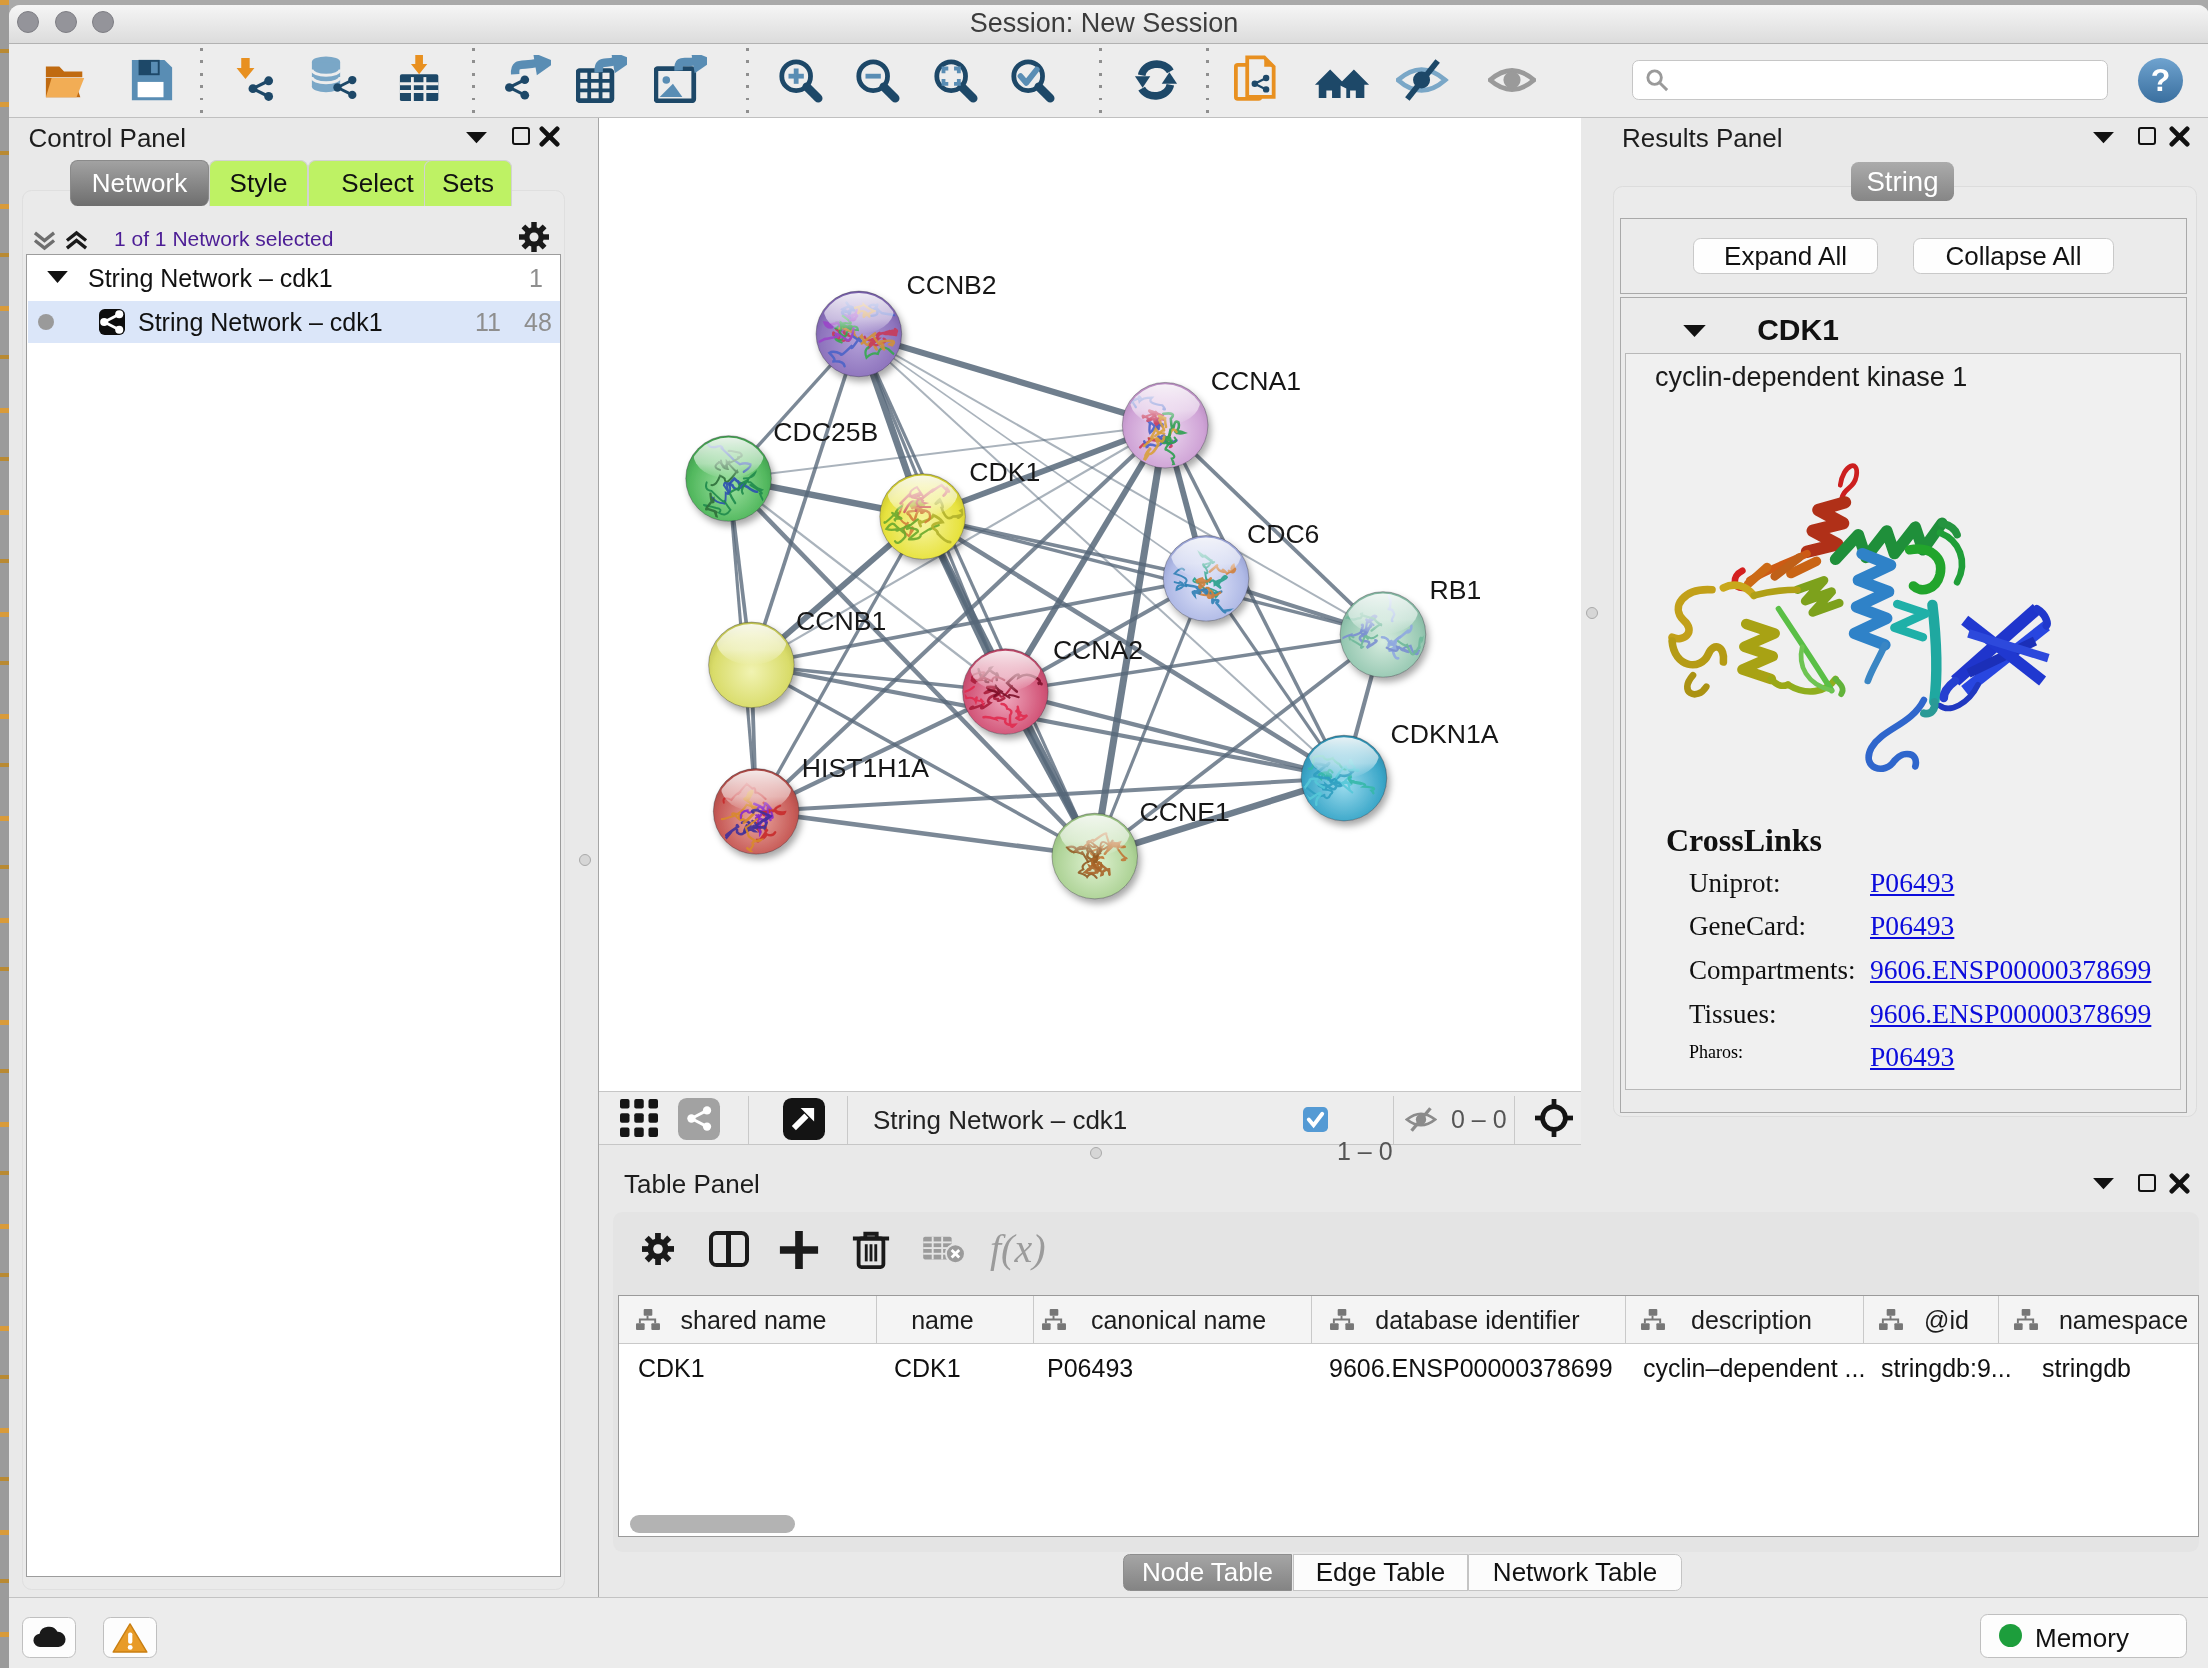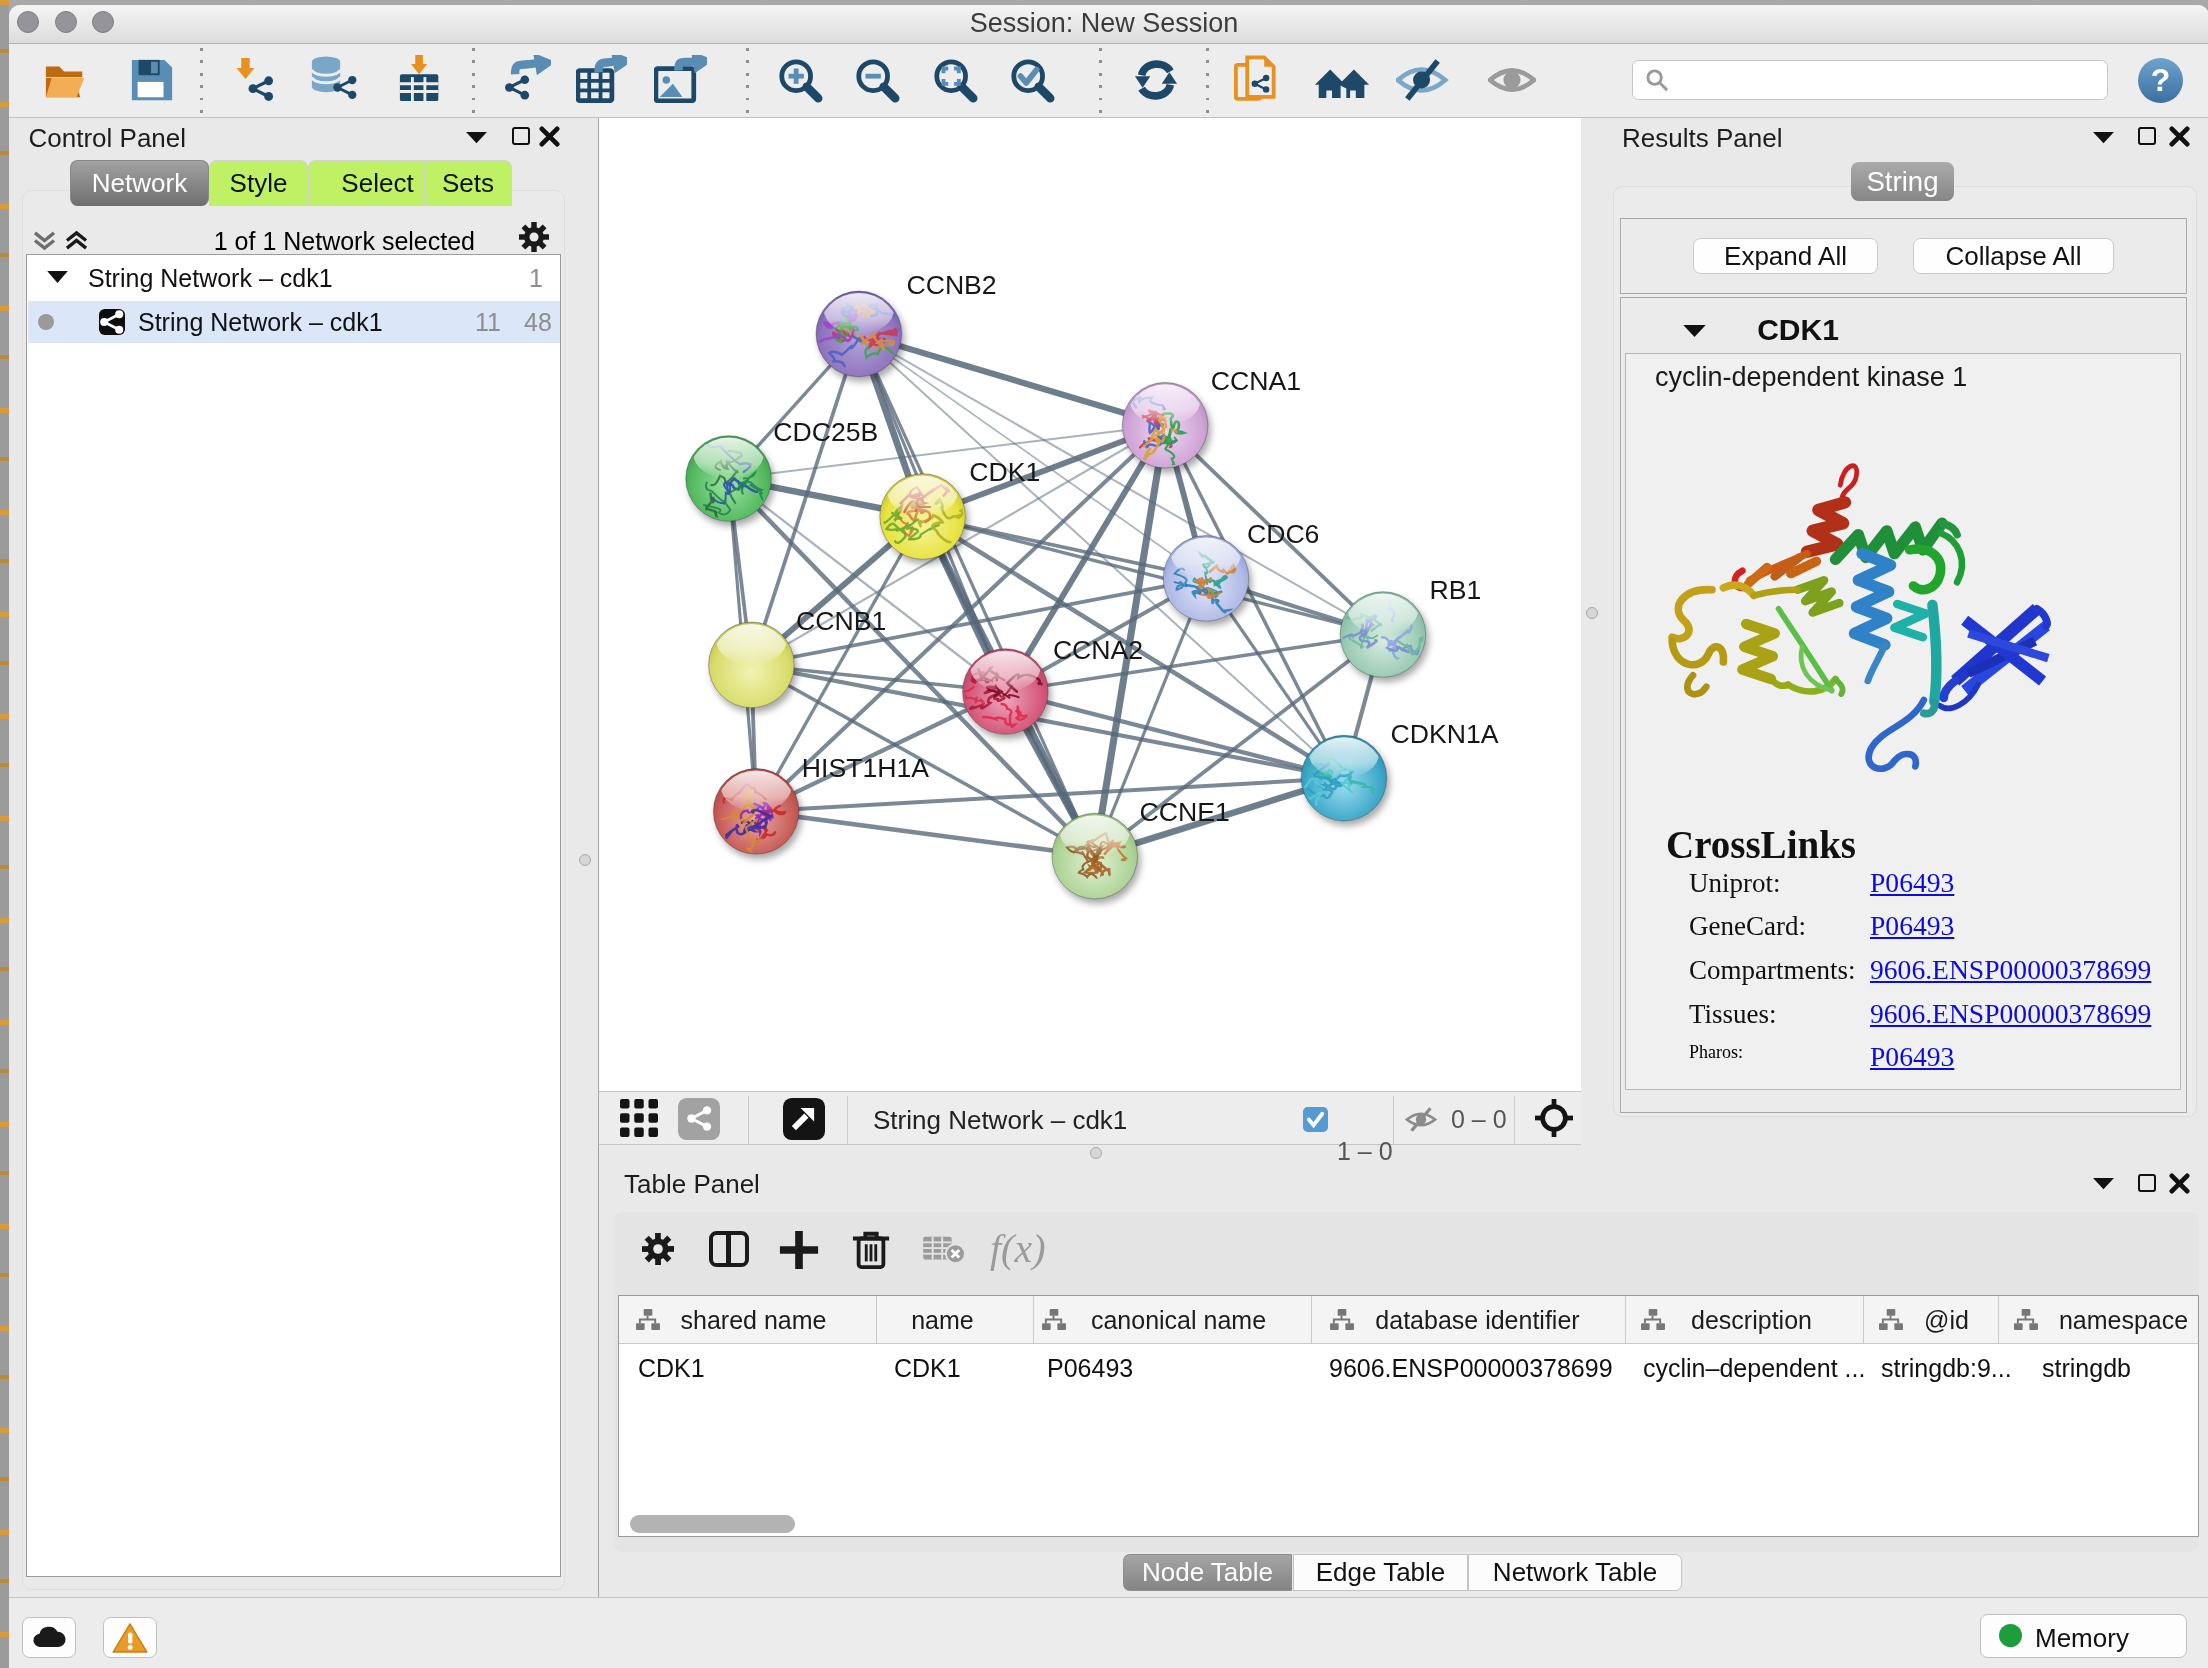--- a/index.html
+++ b/index.html
@@ -268,21 +268,21 @@
       <path d="M4 3 L14 11 L24 3"></path>
       <path d="M4 11 L14 19 L24 11"></path>
     </g>
   </svg>
 <svg class="abs" style="left:63px;top:230px;" width="27" height="21" viewBox="0 0 28 22">
     <g fill="none" stroke="#1a1a1a" stroke-width="3.5">
       <path d="M4 11 L14 3 L24 11"></path>
       <path d="M4 19 L14 11 L24 19"></path>
     </g>
   </svg>
-<div class="abs" style="left:114px;top:227px;width:361px;text-align:right;font-size:25px;color:#000000;">1 of 1 Network selected</div>
+<div class="abs" style="left:114px;top:227px;width:361px;text-align:left;font-size:21px;color:#4c1d95;">1 of 1 Network selected</div>
 <svg class="abs" style="left:519px;top:222px;" width="30" height="30" viewBox="0 0 32 32">
     <rect x="13.1" y="0.0" width="5.8" height="9.6" transform="rotate(0 16.0 16.0)" fill="#1a1a1a"></rect>
     <rect x="13.1" y="0.0" width="5.8" height="9.6" transform="rotate(45 16.0 16.0)" fill="#1a1a1a"></rect>
     <rect x="13.1" y="0.0" width="5.8" height="9.6" transform="rotate(90 16.0 16.0)" fill="#1a1a1a"></rect>
     <rect x="13.1" y="0.0" width="5.8" height="9.6" transform="rotate(135 16.0 16.0)" fill="#1a1a1a"></rect>
     <rect x="13.1" y="0.0" width="5.8" height="9.6" transform="rotate(180 16.0 16.0)" fill="#1a1a1a"></rect>
     <rect x="13.1" y="0.0" width="5.8" height="9.6" transform="rotate(225 16.0 16.0)" fill="#1a1a1a"></rect>
     <rect x="13.1" y="0.0" width="5.8" height="9.6" transform="rotate(270 16.0 16.0)" fill="#1a1a1a"></rect>
     <rect x="13.1" y="0.0" width="5.8" height="9.6" transform="rotate(315 16.0 16.0)" fill="#1a1a1a"></rect>
     <circle cx="16.0" cy="16.0" r="10.6" fill="#1a1a1a"></circle>
@@ -783,21 +783,21 @@
     <path d="M326 256 L412 188" fill="none" stroke="#2846e0" stroke-width="12.0" stroke-linecap="butt" stroke-linejoin="round"></path>
     <path d="M330 238 L400 204" fill="none" stroke="#1b2fb8" stroke-width="10.0" stroke-linecap="butt" stroke-linejoin="round"></path>
     <path d="M408 246 L326 182" fill="none" stroke="#2038d0" stroke-width="12.0" stroke-linecap="butt" stroke-linejoin="round"></path>
     <path d="M414 222 L330 196" fill="none" stroke="#2d49dc" stroke-width="9.0" stroke-linecap="butt" stroke-linejoin="round"></path>
     <path d="M402 170 C 412 176, 414 186, 412 188" fill="none" stroke="#2038cc" stroke-width="8.0" stroke-linecap="round" stroke-linejoin="round"></path>
     <path d="M316 246 C 308 252, 304 258, 304 264" fill="none" stroke="#2540d0" stroke-width="9.0" stroke-linecap="round" stroke-linejoin="round"></path>
     <path d="M283 266 C 270 292, 240 296, 228 316 C 216 338, 242 346, 252 330 C 262 318, 278 322, 274 336" fill="none" stroke="#2f66cc" stroke-width="7.0" stroke-linecap="round" stroke-linejoin="round"></path>
     <path d="M340 250 C 330 270, 310 280, 300 272" fill="none" stroke="#2038c0" stroke-width="6.0" stroke-linecap="round" stroke-linejoin="round"></path>
     <path d="M294 268 C 296 276, 290 282, 283 280" fill="none" stroke="#2a9a96" stroke-width="8.0" stroke-linecap="round" stroke-linejoin="round"></path>
   </svg>
-<div class="abs serif" style="left:1666px;top:822px;font-size:39px;font-weight:bold;color:#111;">CrossLinks</div>
+<div class="abs serif" style="left:1666px;top:822px;font-size:32px;font-weight:bold;color:#111;">CrossLinks</div>
 <div class="abs serif" style="left:1689px;top:868px;font-size:27px;color:#111;">Uniprot:</div>
 <div class="abs serif link" style="left:1870px;top:867px;font-size:27.6px;">P06493</div>
 <div class="abs serif" style="left:1689px;top:911px;font-size:27px;color:#111;">GeneCard:</div>
 <div class="abs serif link" style="left:1870px;top:910px;font-size:27.6px;">P06493</div>
 <div class="abs serif" style="left:1689px;top:955px;font-size:27px;color:#111;">Compartments:</div>
 <div class="abs serif link" style="left:1870px;top:954px;font-size:27.6px;">9606.ENSP00000378699</div>
 <div class="abs serif" style="left:1689px;top:999px;font-size:27px;color:#111;">Tissues:</div>
 <div class="abs serif link" style="left:1870px;top:998px;font-size:27.6px;">9606.ENSP00000378699</div>
 <div class="abs serif" style="left:1689px;top:1042px;font-size:18px;color:#000000;">Pharos:</div>
 <div class="abs serif link" style="left:1870px;top:1041px;font-size:27.6px;">P06493</div>

